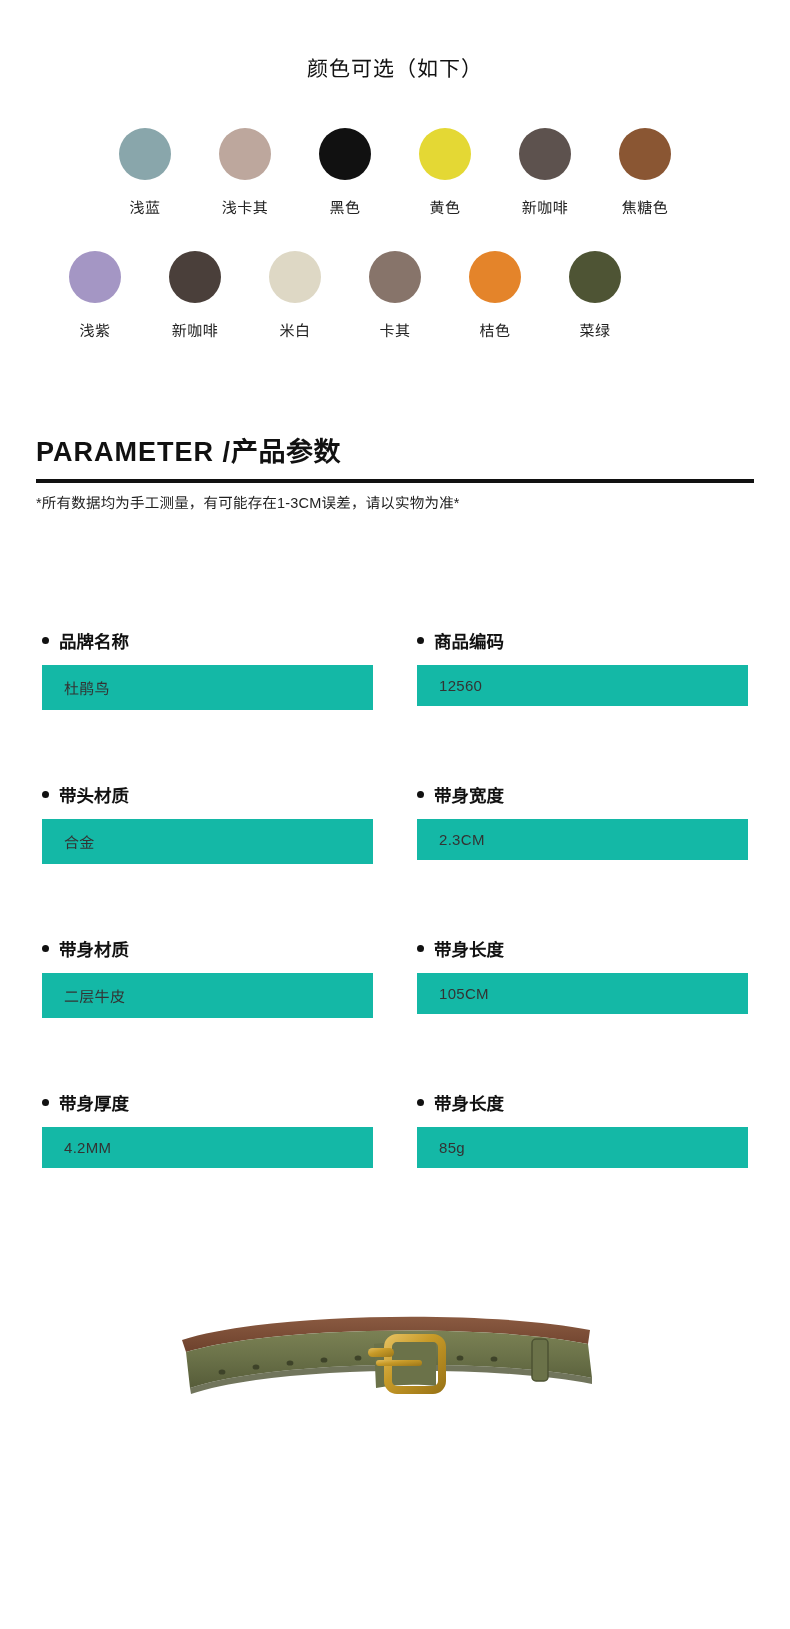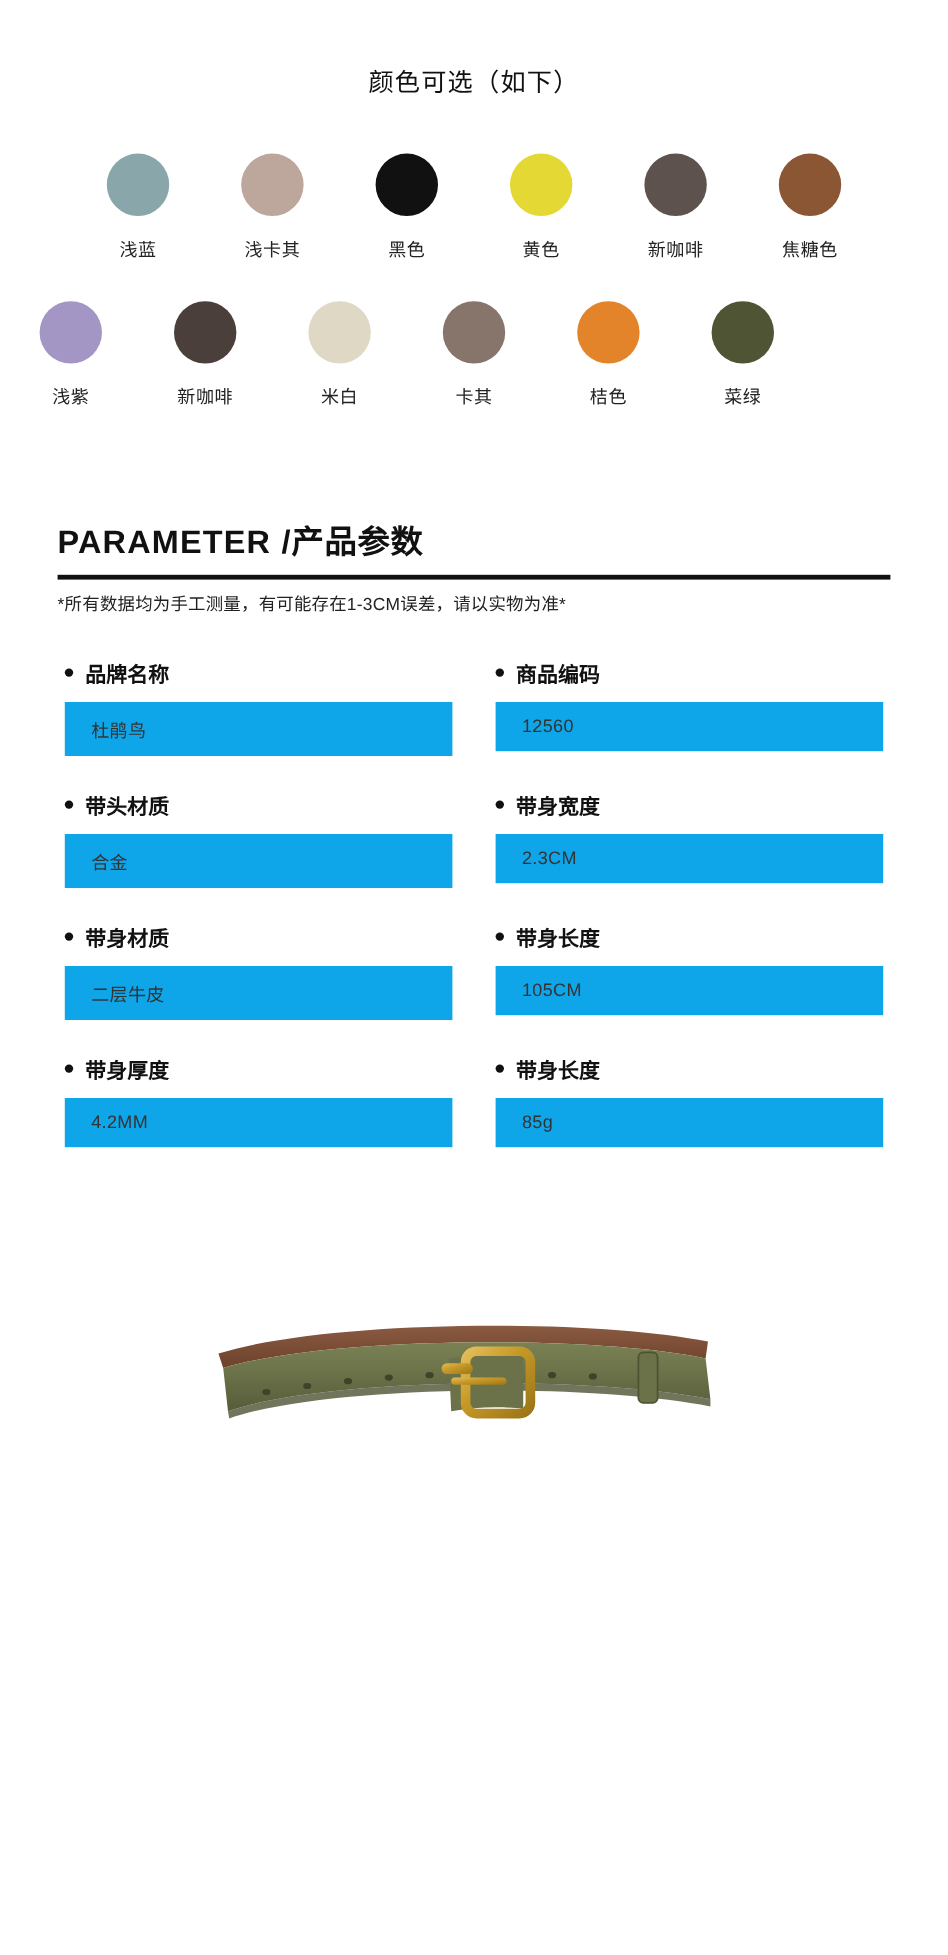--- a/index.html
+++ b/index.html
@@ -27,21 +27,21 @@
     letter-spacing: 1px;
     color: #111;
   }
   .swatch-rows {
     margin-top: 46px;
   }
   .swatch-row {
     display: flex;
     justify-content: center;
     align-items: flex-start;
-    gap: 12px;
+    gap: 0px;
   }
   .swatch-row + .swatch-row {
     margin-top: 34px;
   }
   .swatch {
     width: 100px;
     display: flex;
     flex-direction: column;
     align-items: center;
   }
@@ -54,21 +54,21 @@
     margin-top: 16px;
     font-size: 15px;
     color: #222;
     letter-spacing: 0.5px;
     white-space: nowrap;
   }
 
   
   .param-section {
     margin-top: 90px;
-    padding: 0 48px;
+    padding: 0 36px;
   }
   .param-heading {
     font-size: 27px;
     font-weight: bold;
     letter-spacing: 0.5px;
     color: #111;
     padding-bottom: 10px;
   }
   .param-heading .en { letter-spacing: 1px; }
   .param-rule {
@@ -77,26 +77,27 @@
     width: 100%;
   }
   .param-note {
     margin-top: 8px;
     font-size: 14.5px;
     color: #222;
     letter-spacing: 0.2px;
   }
 
   .spec-grid {
-    margin-top: 36px;
+    margin-top: 116px;
     display: grid;
     grid-template-columns: 1fr 1fr;
     column-gap: 36px;
     row-gap: 0px;
     padding: 0 6px;
+    gap: 44px;
   }
   .spec-cell {
     margin-bottom: 28px;
   }
   .spec-label {
     display: flex;
     align-items: center;
     font-size: 17.5px;
     font-weight: bold;
     color: #111;
@@ -104,21 +105,21 @@
   }
   .bullet {
     width: 7px;
     height: 7px;
     border-radius: 50%;
     background: #111;
     margin-right: 10px;
     flex: 0 0 auto;
   }
   .spec-value {
-    background: #0ea5e9;
+    background: #14b8a6;
     font-size: 15px;
     color: #333;
     padding: 12px 22px;
     letter-spacing: 0.3px;
   }
 
   
   .product-figure {
     margin-top: 96px;
     height: 210px;

